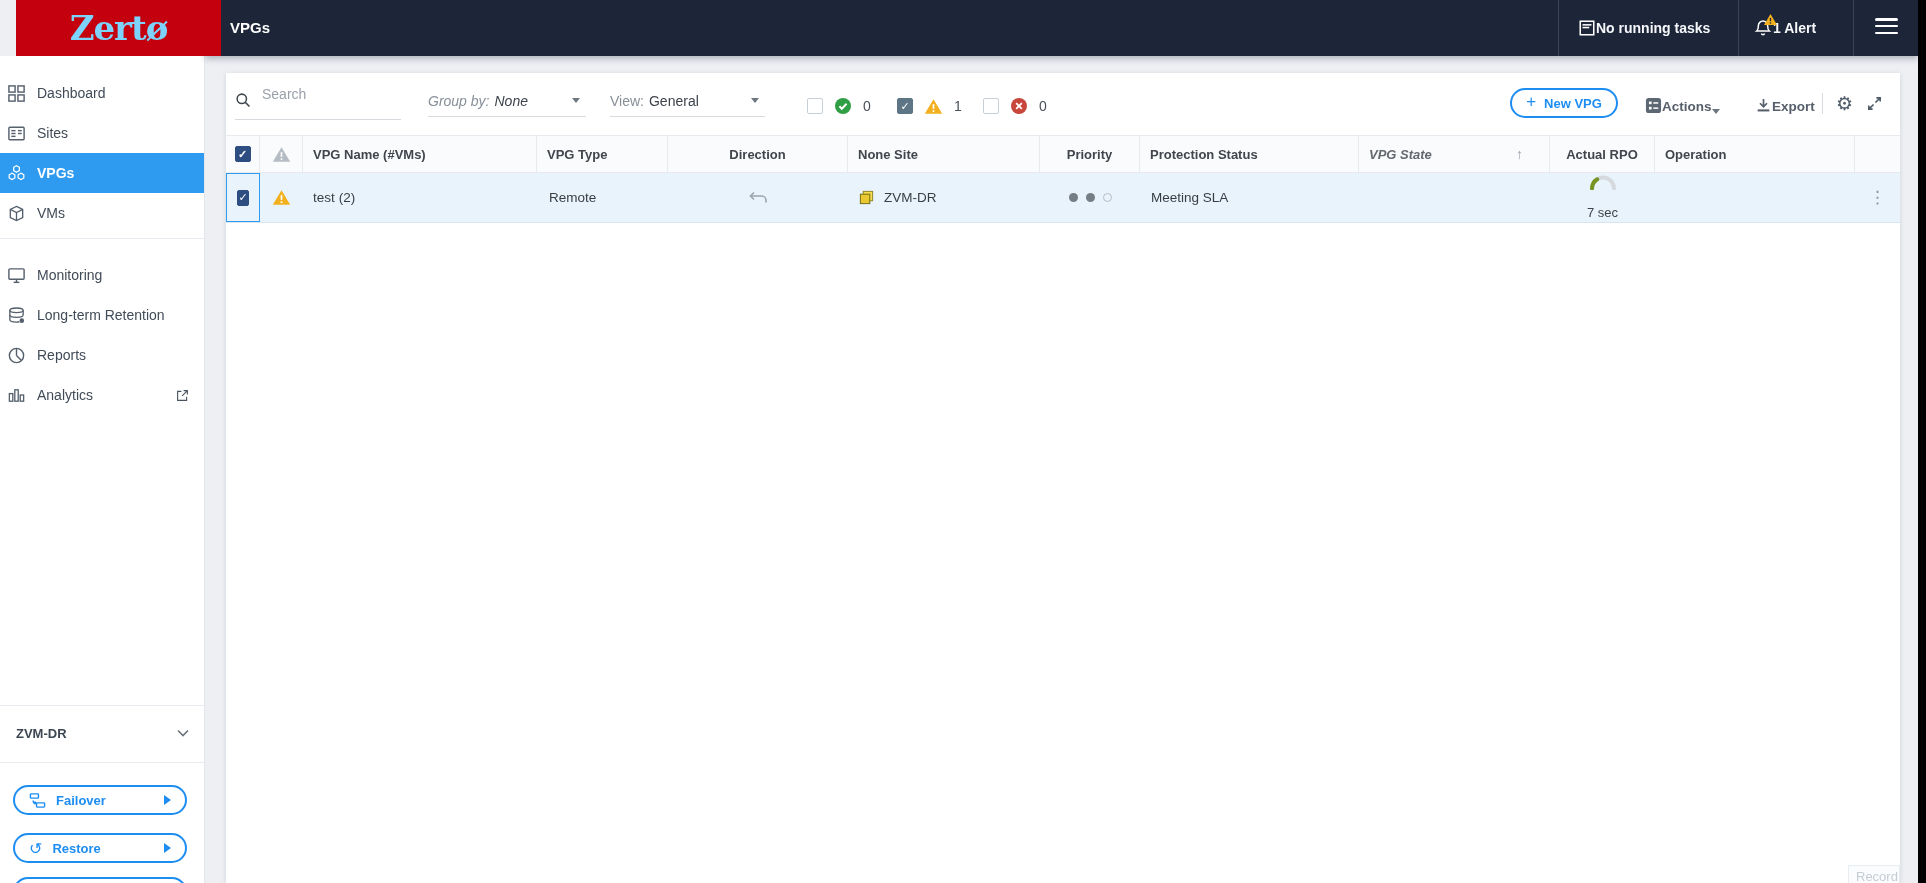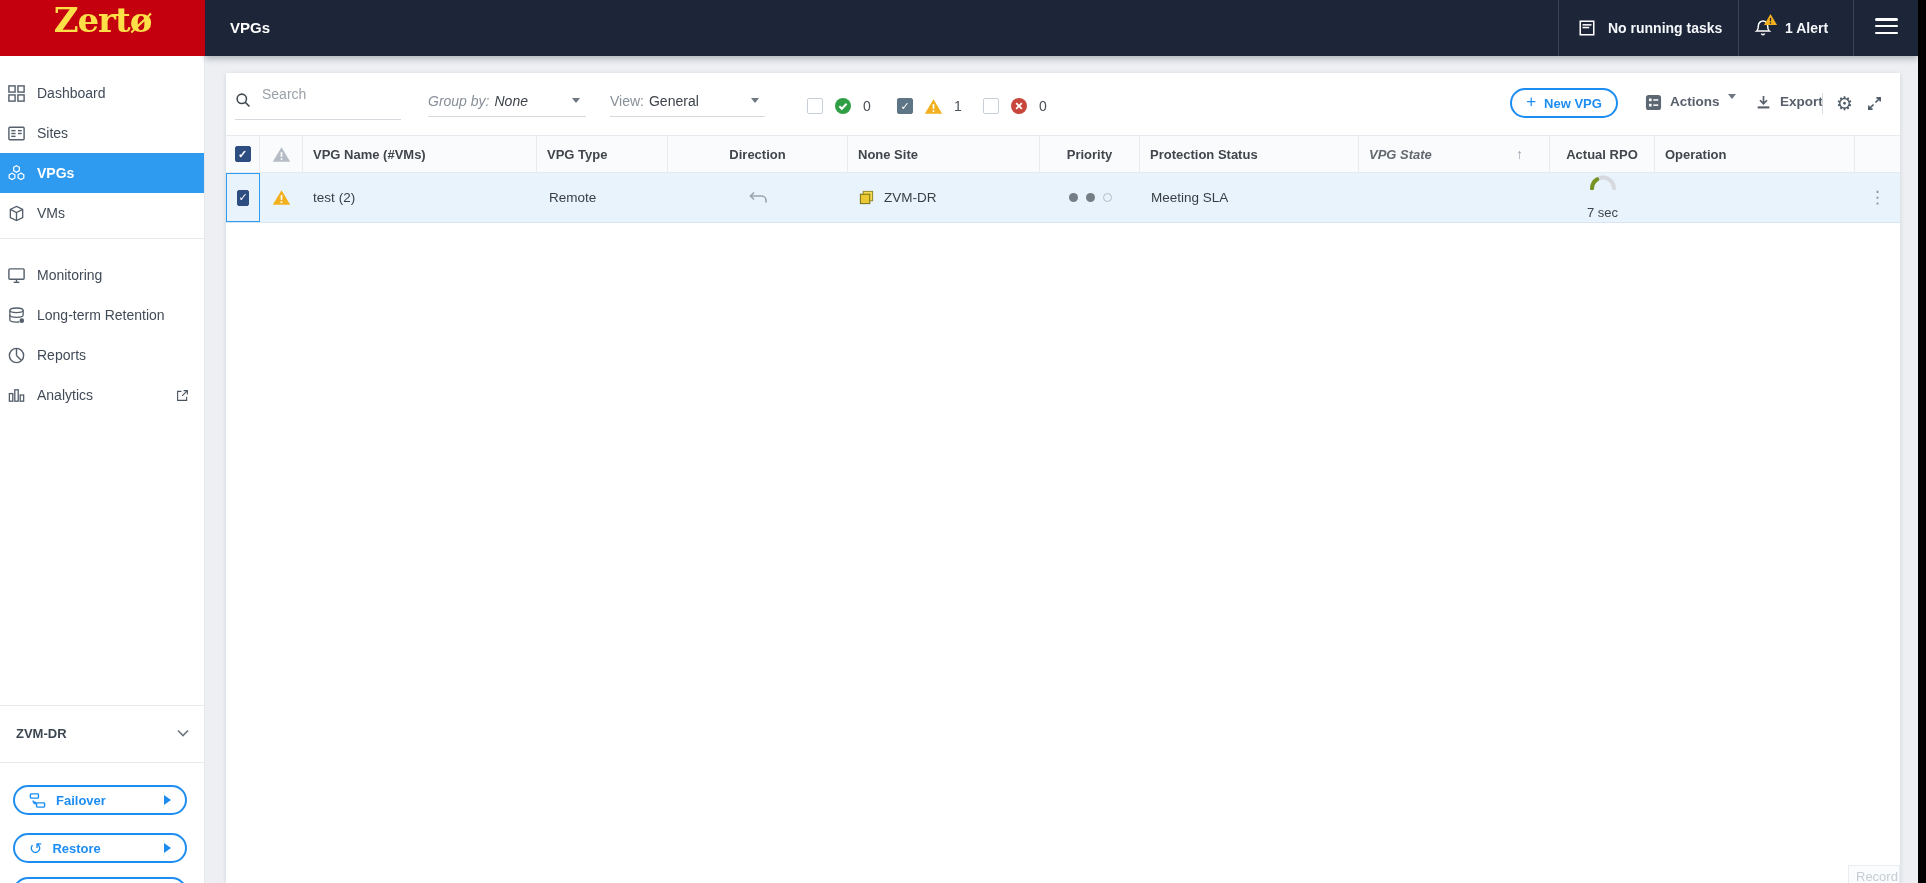--- a/index.html
+++ b/index.html
@@ -1,30 +1,30 @@
 <!DOCTYPE html>
 <html><head>
 <meta charset="utf-8">
 <style>
   * { box-sizing: border-box; margin: 0; padding: 0; }
   body { width:1926px; height:883px; margin:0; background:#000; overflow:hidden;
          font-family:"Liberation Sans", sans-serif; }
   #app { position:relative; width:1918px; height:883px; background:#edeff3; overflow:hidden; }
 
   
-  .logo { position:absolute; left:0; top:0; width:205px; height:56px; background:#c4000e;
-          color:#fde047; display:flex; justify-content:center;
+  .logo { position:absolute; left:16px; top:0; width:205px; height:56px; background:#c4000e;
+          color:#7dd3fc; display:flex; align-items:center; justify-content:center;
           font-family:"DejaVu Serif", serif; font-weight:bold; font-size:34px; letter-spacing:-1px; z-index:6;}
 
   
   .topbar { position:absolute; left:205px; top:0; width:1713px; height:56px; background:#1d2638;
             color:#fff; z-index:5; box-shadow:0 3px 6px rgba(25,35,55,.28); }
   .topbar-title { position:absolute; left:25px; top:0; line-height:56px; font-size:15px; font-weight:bold; }
   .tb-divider { position:absolute; top:0; width:1px; height:56px; background:rgba(255,255,255,.14); }
-  .tb-item { position:absolute; top:0; height:56px; display:flex; align-items:center; gap:12px;
+  .tb-item { position:absolute; top:0; height:56px; display:flex; align-items:center; gap:0;
              font-size:14px; font-weight:bold; color:#f5f7fa; }
   .hamburger { position:absolute; left:1670px; top:18px; width:23px; height:20px; cursor:pointer; }
   .hamburger i { display:block; width:23px; height:2.6px; background:#fff; border-radius:2px; margin-bottom:4.2px; }
   .bell-wrap { position:relative; width:20px; height:20px; }
   .bell-badge { position:absolute; right:-5px; top:-5px; }
 
   
   .sidebar { position:absolute; left:0; top:56px; width:205px; height:827px; background:#fff;
              border-right:1px solid #e3e6ea; overflow:hidden; z-index:4; }
   .side-item { position:absolute; left:0; width:205px; height:40px; display:flex; align-items:center;
@@ -65,21 +65,21 @@
   .checkbox { width:16px; height:16px; border:1px solid #c9cfd7; border-radius:2px; background:#fff;
               display:flex; align-items:center; justify-content:center; cursor:pointer;
               font-size:11px; color:#fff; line-height:1; }
   .checkbox.checked-slate { background:#5e7586; border-color:#5e7586; }
   .checkbox.checked-navy  { background:#2e4d80; border-color:#2e4d80; }
   .f-count { font-size:14px; color:#4a5058; }
   .new-vpg { position:absolute; left:1284px; top:15px; width:108px; height:30px; border:2px solid #1d8df2;
              border-radius:16px; background:#fff; color:#1d8df2; font-weight:bold; font-size:13px;
              display:flex; align-items:center; justify-content:center; gap:8px; cursor:pointer; }
   .new-vpg .plus { font-size:17px; font-weight:normal; margin-top:-2px; }
-  .tool-link { position:absolute; top:21px; height:20px; display:flex; align-items:flex-start; gap:8px;
+  .tool-link { position:absolute; top:21px; height:20px; display:flex; align-items:flex-end; 
                color:#565f6a; font-size:13.5px; font-weight:bold; cursor:pointer; }
   .tool-divider { position:absolute; left:1596px; top:20px; width:1px; height:21px; background:#d7dbe0; }
   .icon-btn { position:absolute; top:19px; color:#4f5b67; font-size:19px; cursor:pointer; line-height:24px; }
 
   
   .thead { position:absolute; left:0; top:62px; width:1674px; height:38px; background:#fafbfd;
            border-top:1px solid #e7eaee; border-bottom:1px solid #e7eaee; display:flex;
            font-size:13px; font-weight:bold; color:#41464d; }
   .thead .cell { border-right:1px solid #e7eaee; display:flex; align-items:center; padding:0 10px;
                  position:relative; }

